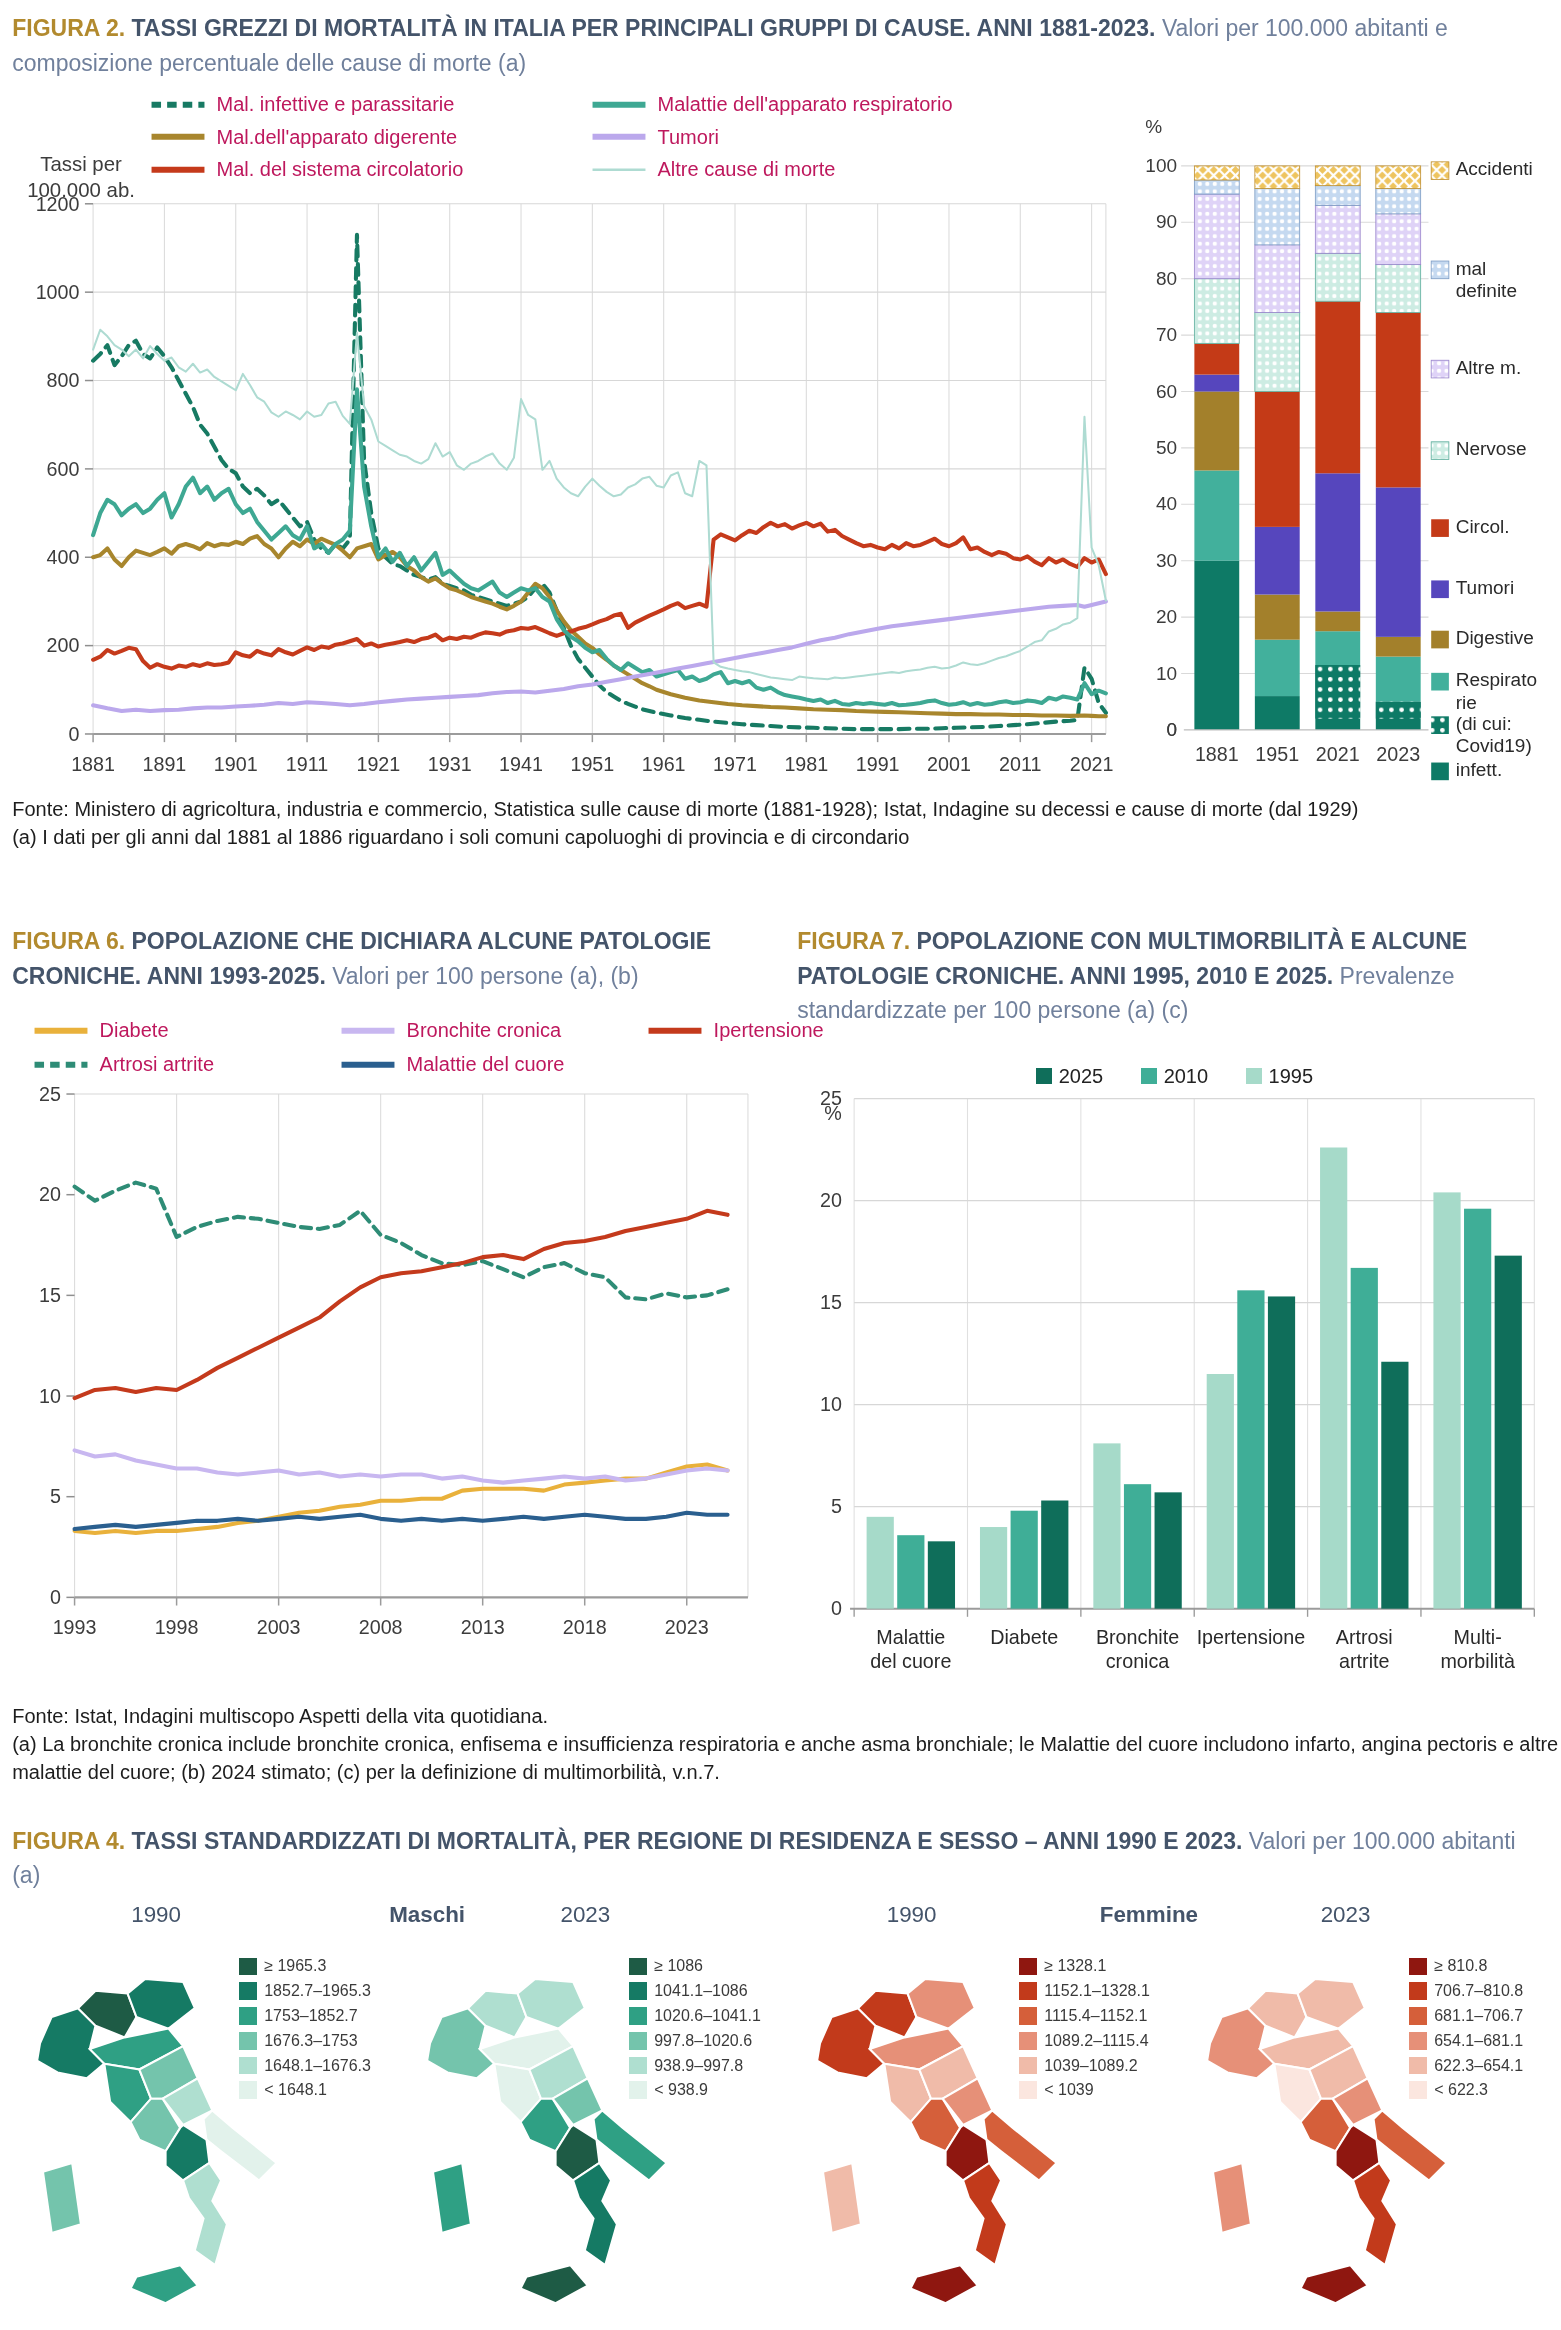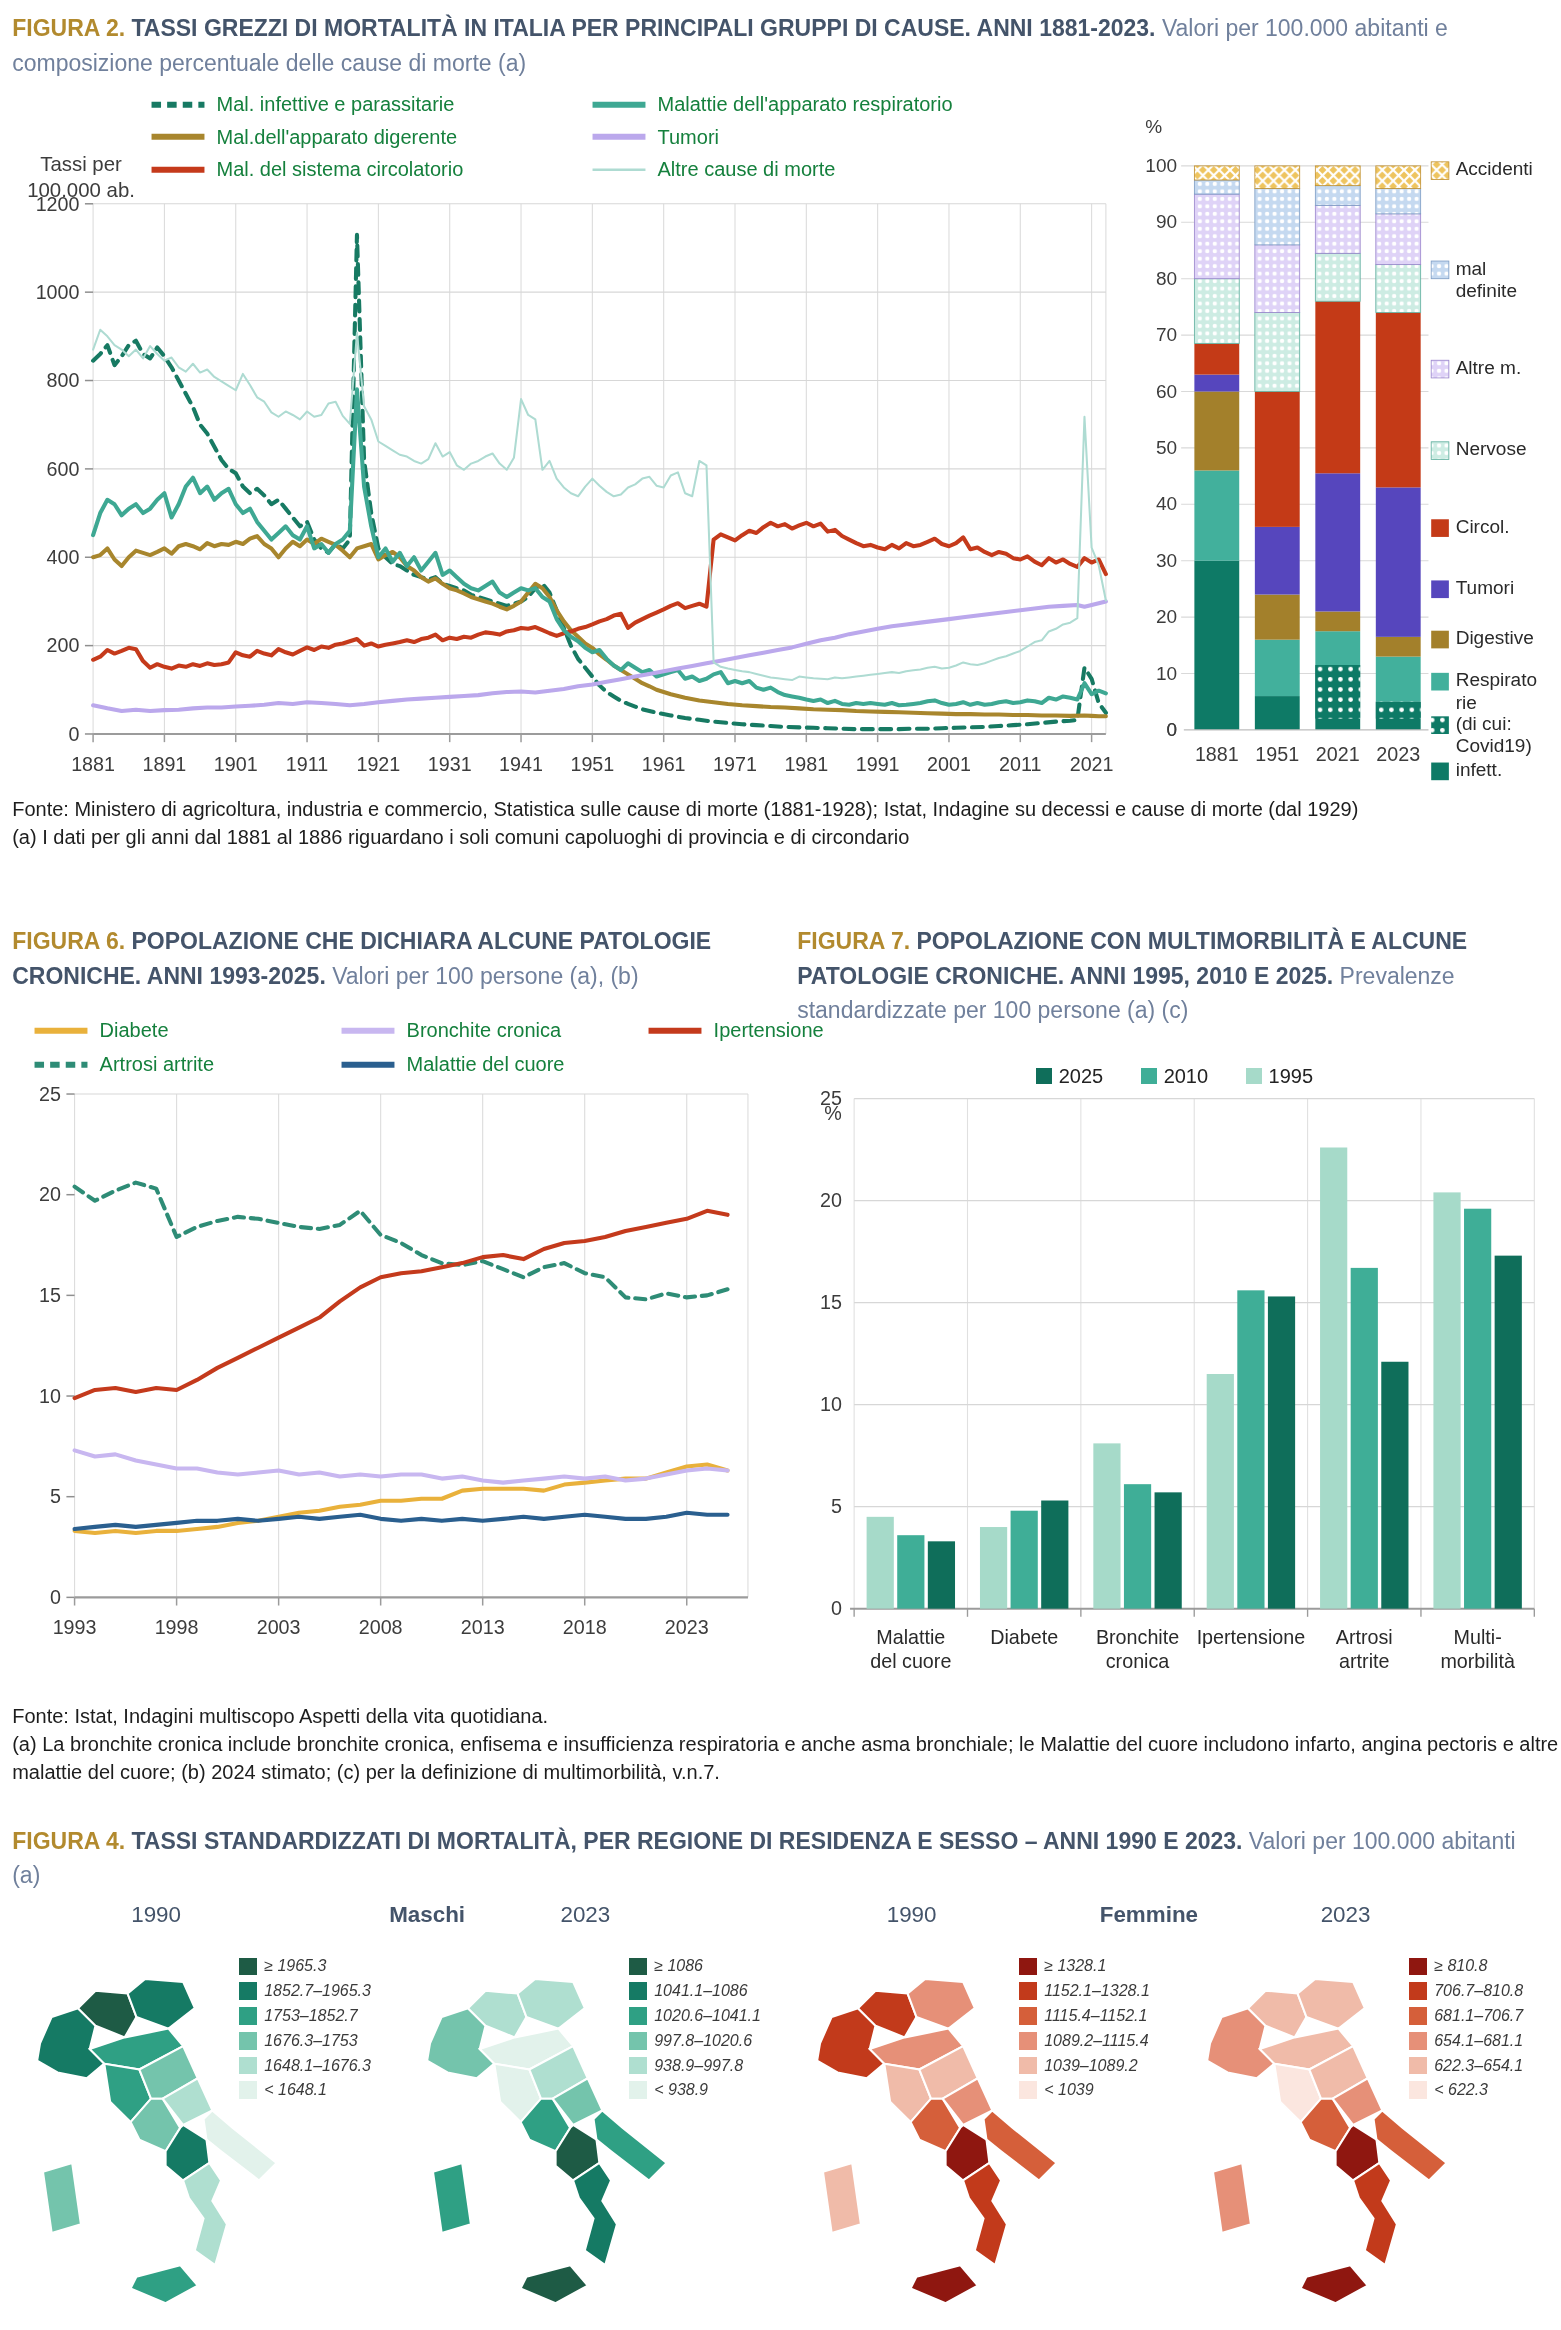--- a/index.html
+++ b/index.html
@@ -8,39 +8,39 @@
   .fig-label{color:var(--gold);font-weight:bold;}
   .fig-main{font-weight:bold;}
   .fig-sub{color:#70809c;}
   .fonte{font-size:20px;line-height:1.4;margin:6.8px 0 0 12.2px;color:#1d1d1d;}
   
   .fig2-body{display:flex;padding-left:9.5px;}
   .fig2-left{width:1111px;position:relative;}
   .fig2-head{position:relative;height:114px;}
   .fig2-ylabel{position:absolute;left:17.7px;bottom:-6.8px;font-size:20.4px;color:#3c3c3c;text-align:center;line-height:1.25;}
   #fig2legend{position:absolute;left:140px;top:6.8px;display:grid;grid-template-rows:repeat(3,30px);grid-auto-flow:column;grid-template-columns:441px auto;row-gap:2.7px;}
-  .lg-item{display:flex;align-items:center;gap:11px;font-size:20px;color:#15803d;white-space:nowrap;}
+  .lg-item{display:flex;align-items:center;gap:11px;font-size:20px;color:#be185d;white-space:nowrap;}
   .fig2-right{width:441px;}
   
   .fig67{display:flex;gap:30px;padding:35px 13.6px 0 12.2px;}
   .f67col{width:755px;}
   .f67col .fig-title{padding:0 0 2.7px 0;margin-top:38px;}
   #fig6legend{display:grid;grid-template-columns:307px 307px auto;row-gap:11px;margin:23px 0 6.8px 20.4px;}
   #fig7legend{display:flex;justify-content:center;gap:38px;margin:34px 0 1.4px 0;font-size:20px;align-items:center;}
   .sq{display:inline-block;width:15.6px;height:15.6px;margin-right:6.8px;vertical-align:-1.4px;}
   
   .fig4{padding-top:27px;}
   .maps-header{position:relative;height:44px;font-size:22.4px;color:var(--navy);margin-top:6.8px;}
   .maps-header span{position:absolute;transform:translateX(-50%);}
   .maps-header .mh-bold{font-weight:bold;}
   .maps-row{display:flex;}
   .map-cell{position:relative;width:390px;height:386px;}
   .map-svg-holder{position:absolute;left:5.4px;top:12.2px;width:292px;height:367px;}
   .map-svg-holder svg{width:100%;height:100%;}
-  .map-legend{position:absolute;left:239px;top:11px;display:flex;flex-direction:column;gap:6.8px;z-index:2;font-style:italic;}
+  .map-legend{position:absolute;left:239px;top:11px;display:flex;flex-direction:column;gap:6.8px;z-index:2;}
   .map-legend-item{display:flex;align-items:center;gap:7.5px;font-size:16px;color:#3a3a3a;white-space:nowrap;}
   .map-legend-item .sw{width:17.7px;height:17.7px;flex:0 0 17.7px;}
 </style>
 </head>
 <body>
 
 <div class="page">
 
   <section>
     <p class="fig-title">

